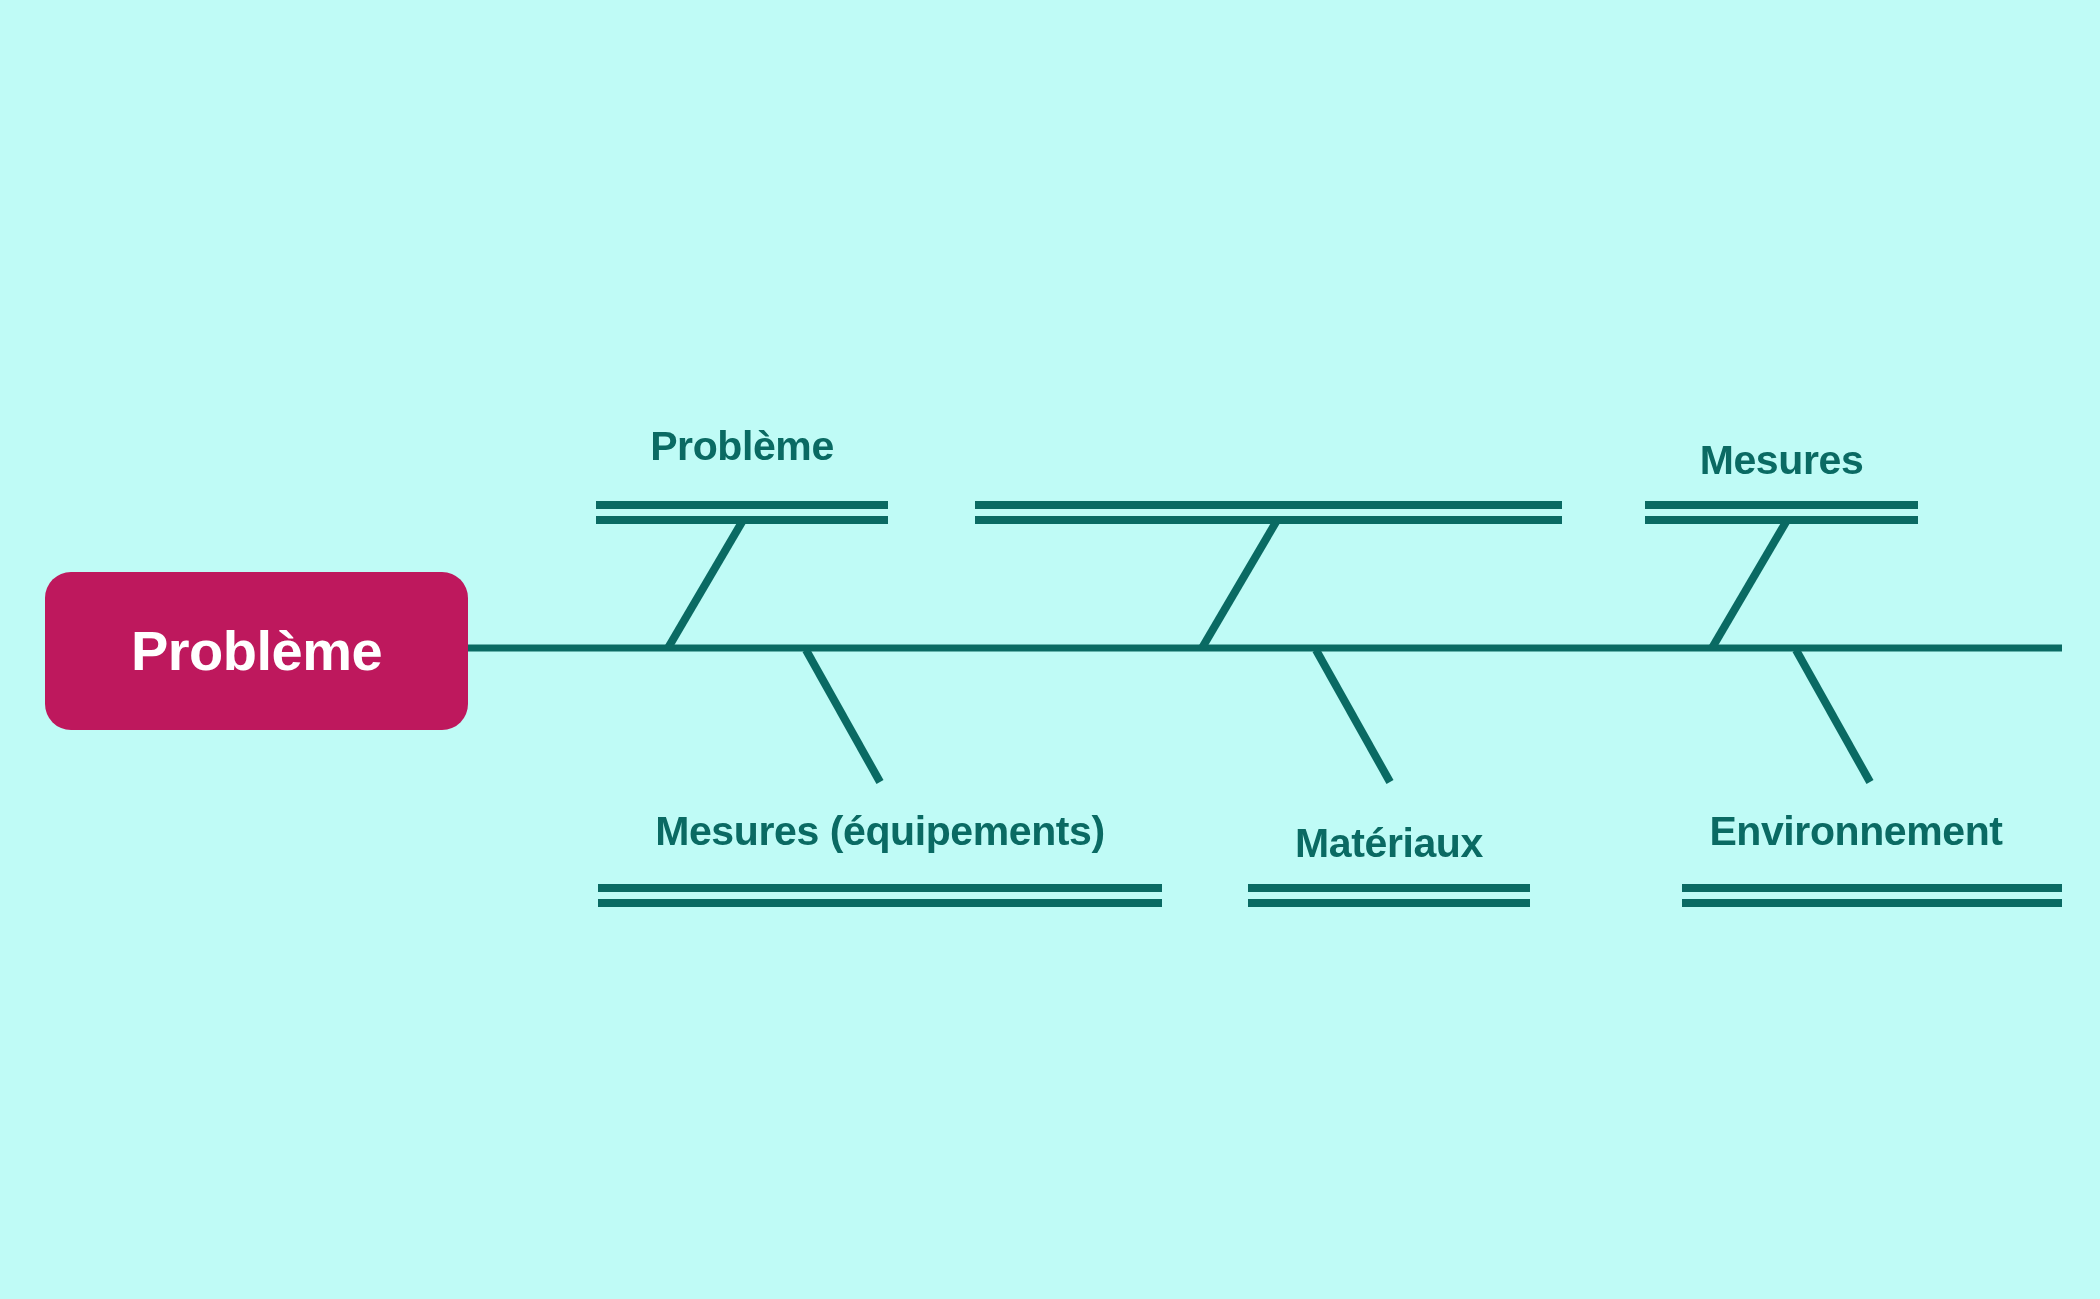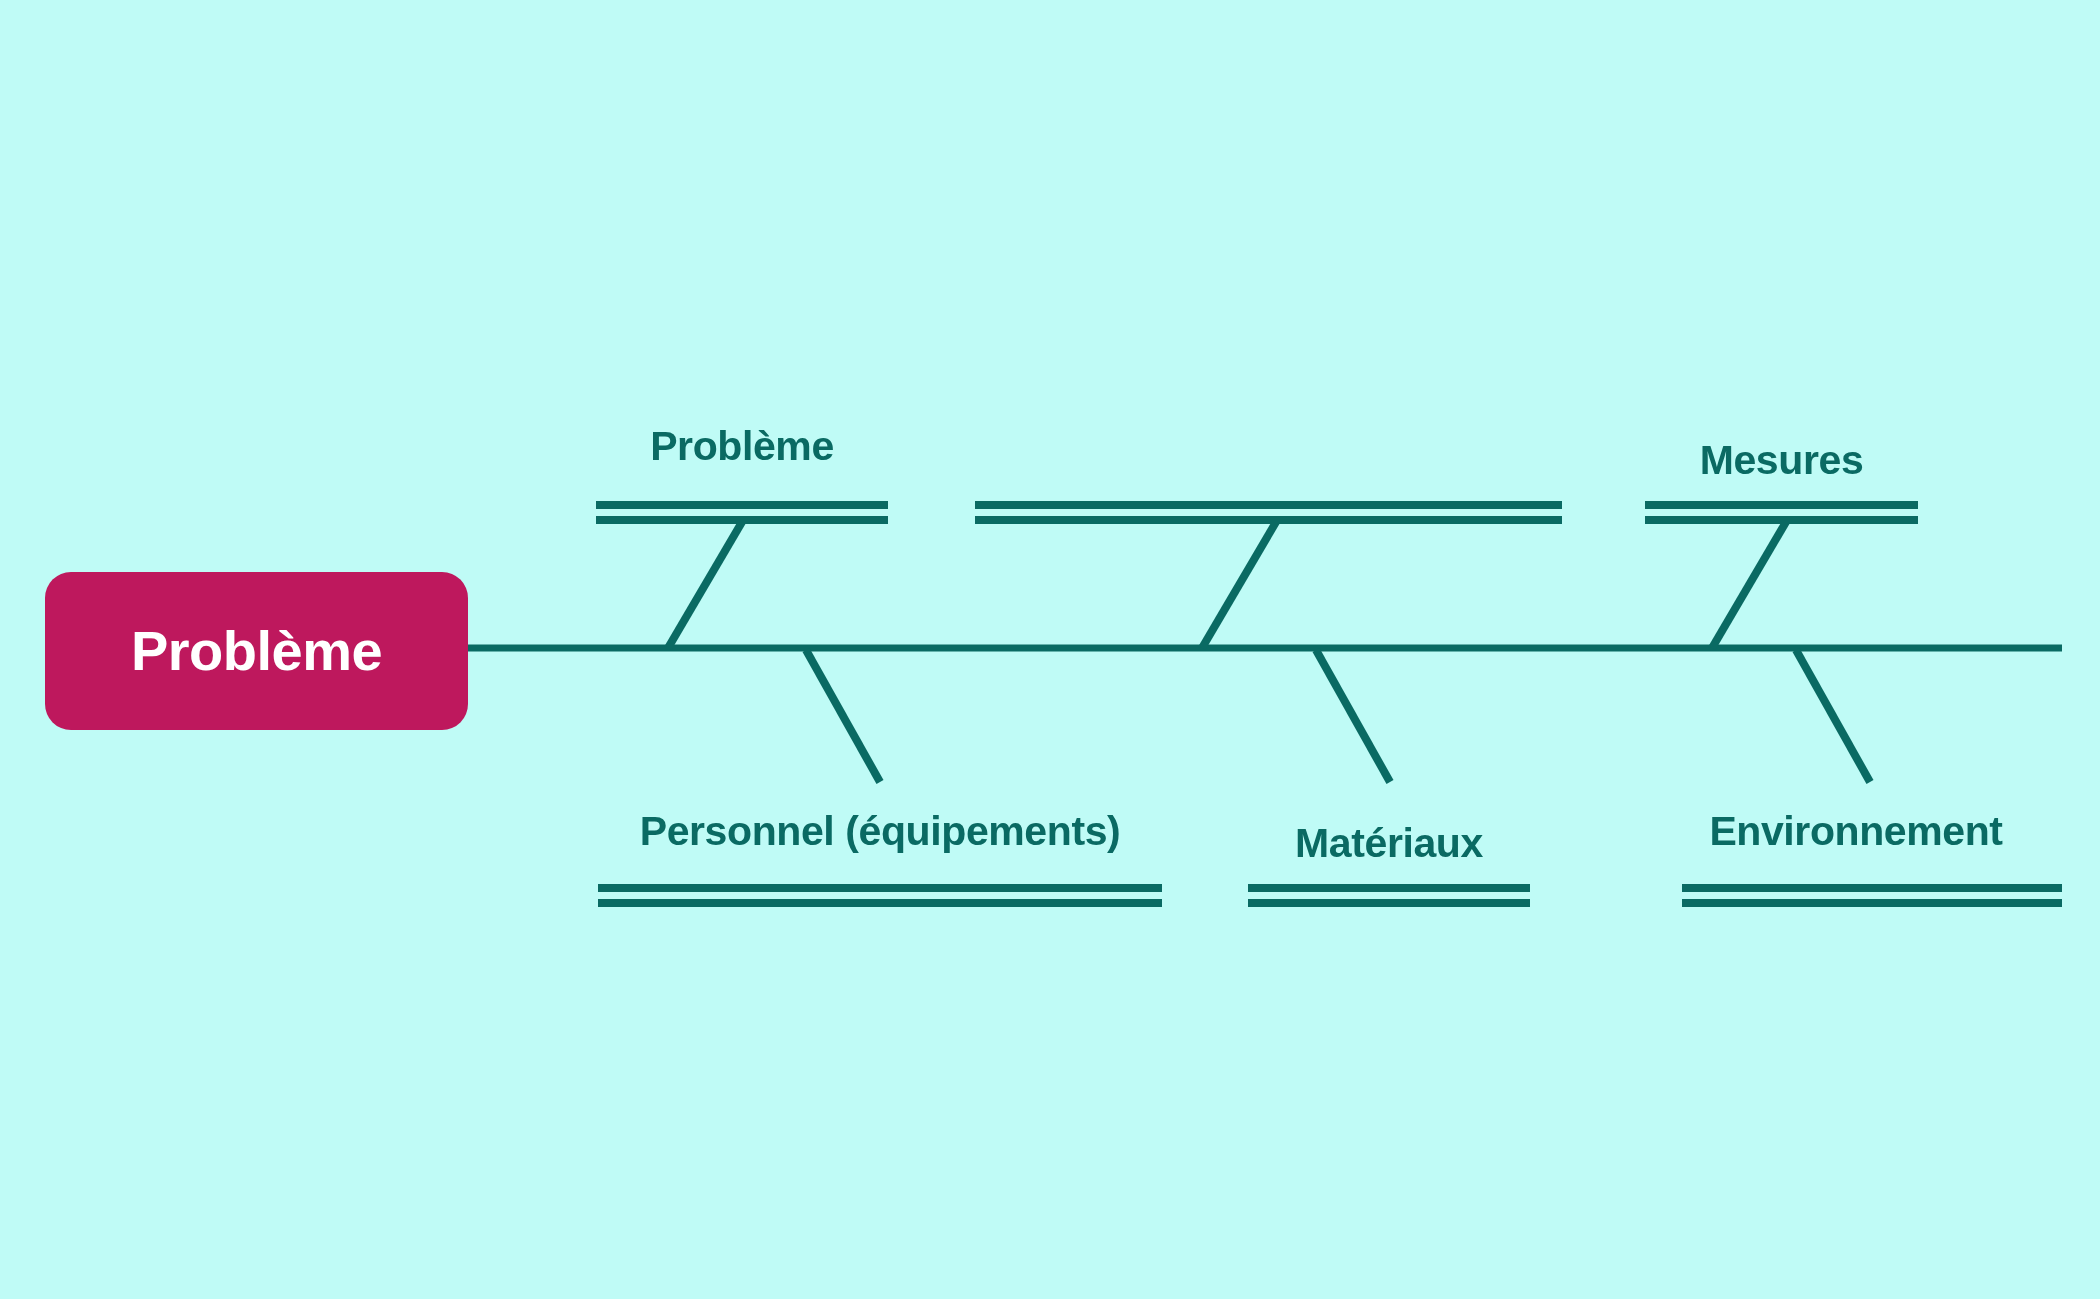--- a/index.html
+++ b/index.html
@@ -95,19 +95,19 @@
 
   <div class="problem-box">
     <span class="problem-text">Problème</span>
   </div>
 
   <div class="bone-label" style="left:596px; top:426px; width:292px;">Problème</div>
 
 
   <div class="bone-label" style="left:1645px; top:440px; width:273px;">Mesures</div>
 
-  <div class="bone-label" style="left:598px; top:811px; width:564px;">Personnel (équipements)</div>
+  <div class="bone-label" style="left:598px; top:811px; width:564px;">Mesures (équipements)</div>
 
   <div class="bone-label" style="left:1248px; top:811px; width:282px;margin-top:12px;">Matériaux</div>
 
   <div class="bone-label" style="left:1666px; top:811px; width:380px;">Environnement</div>
 
 </div>
 
 </body></html>

